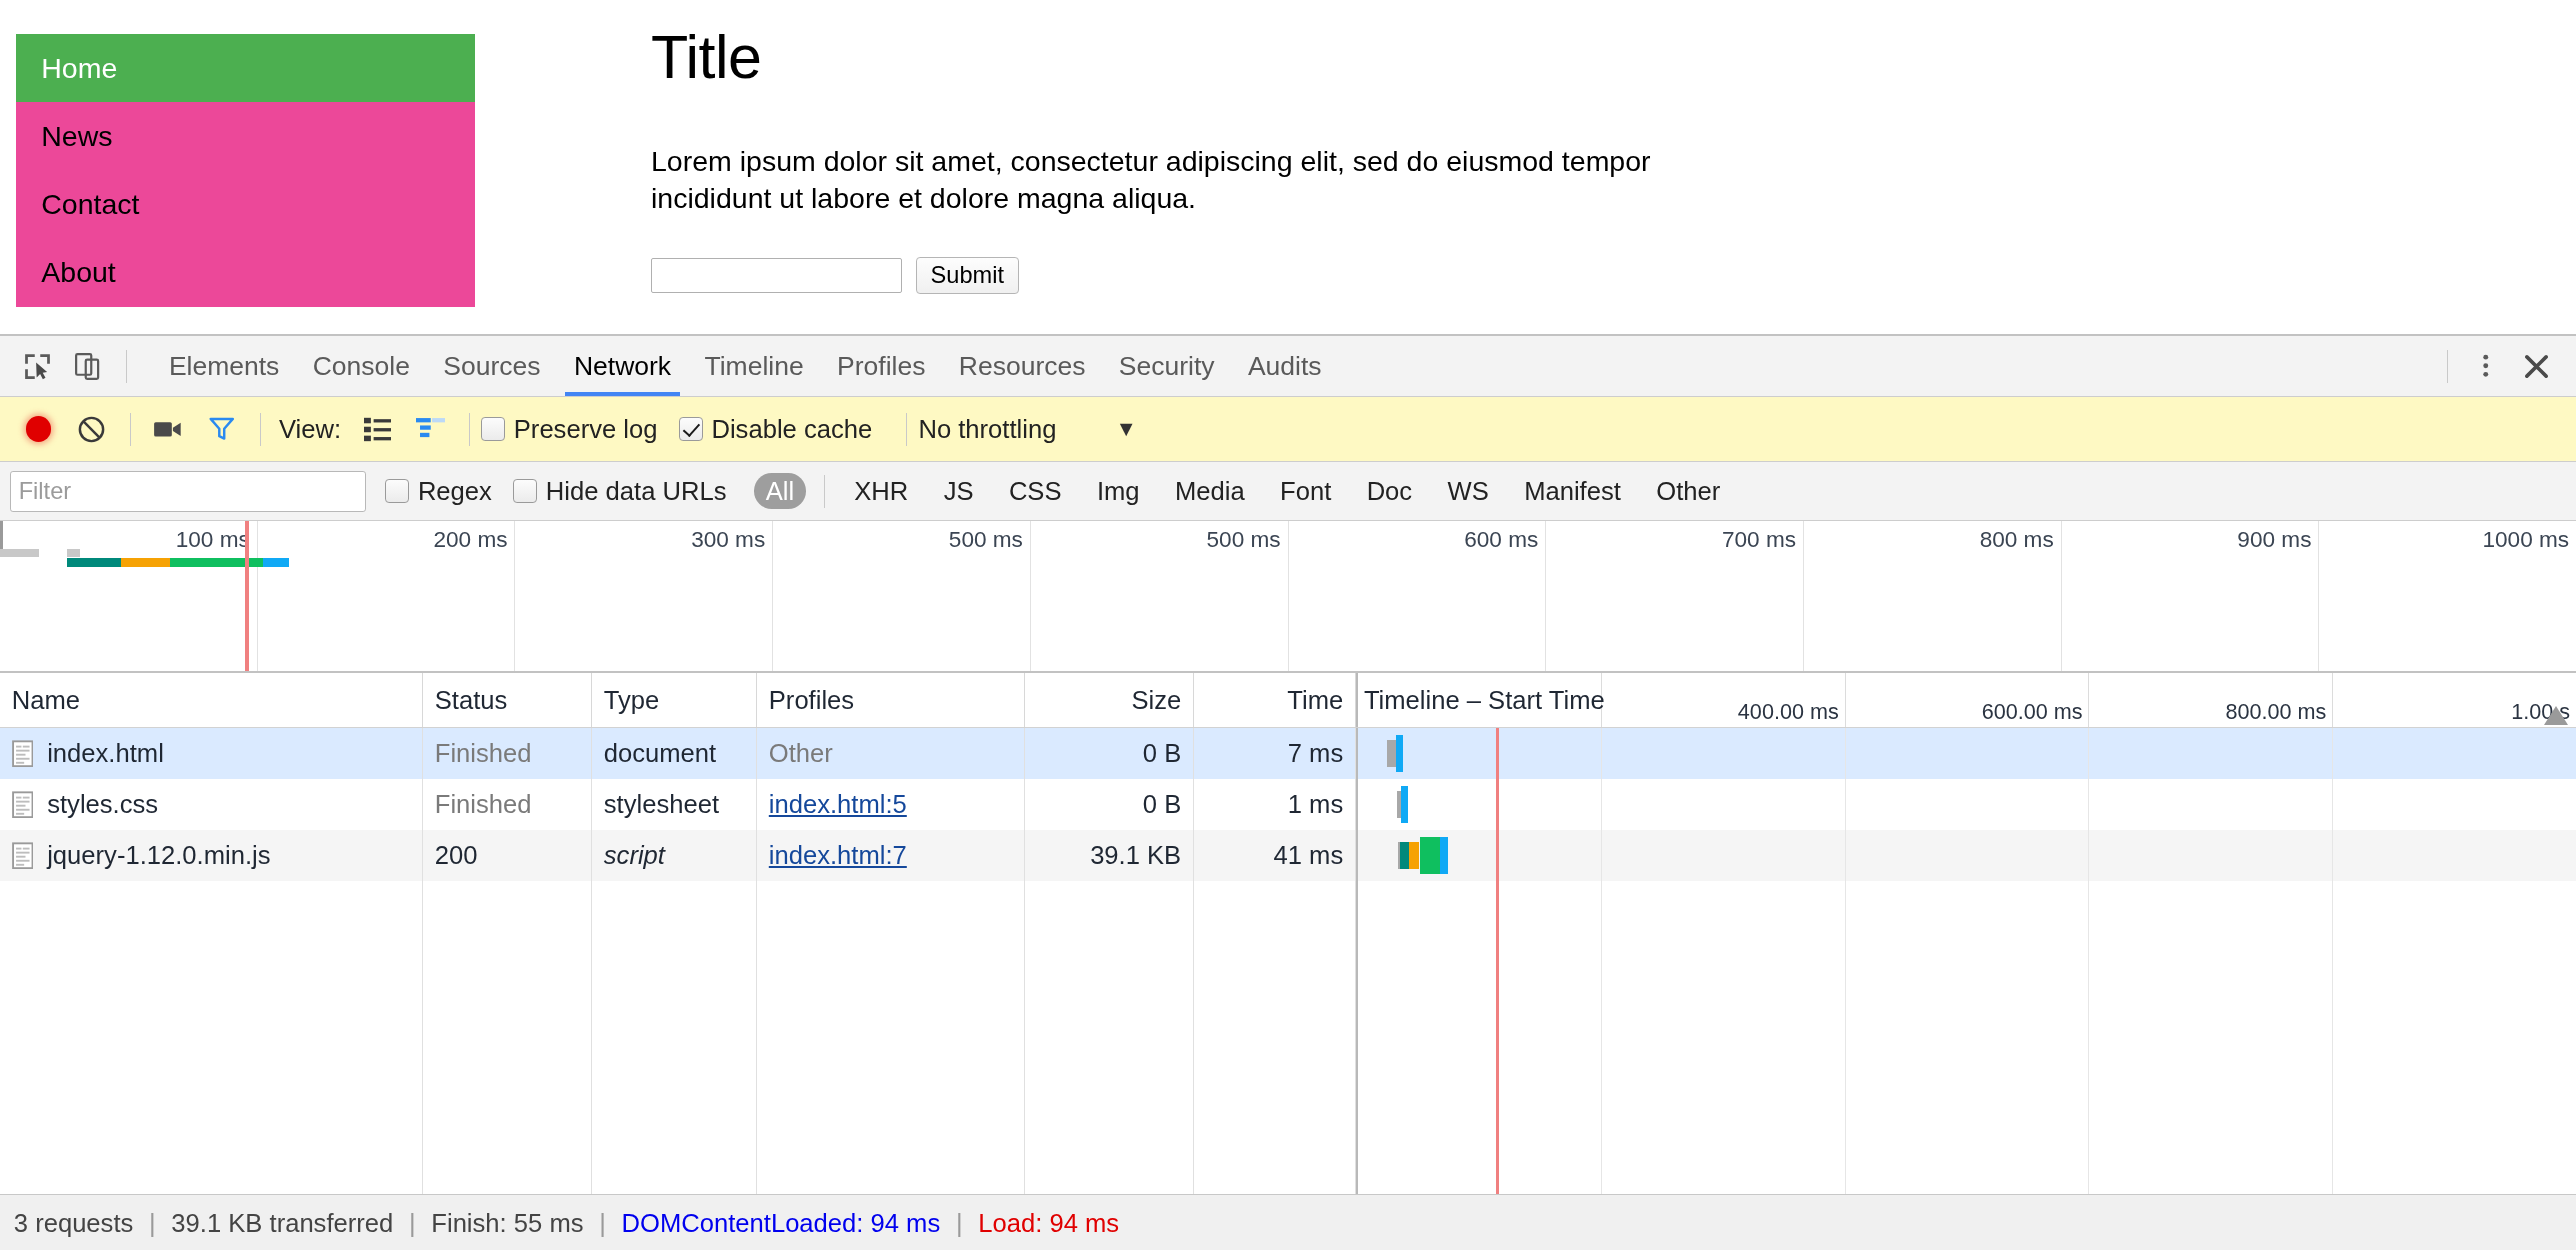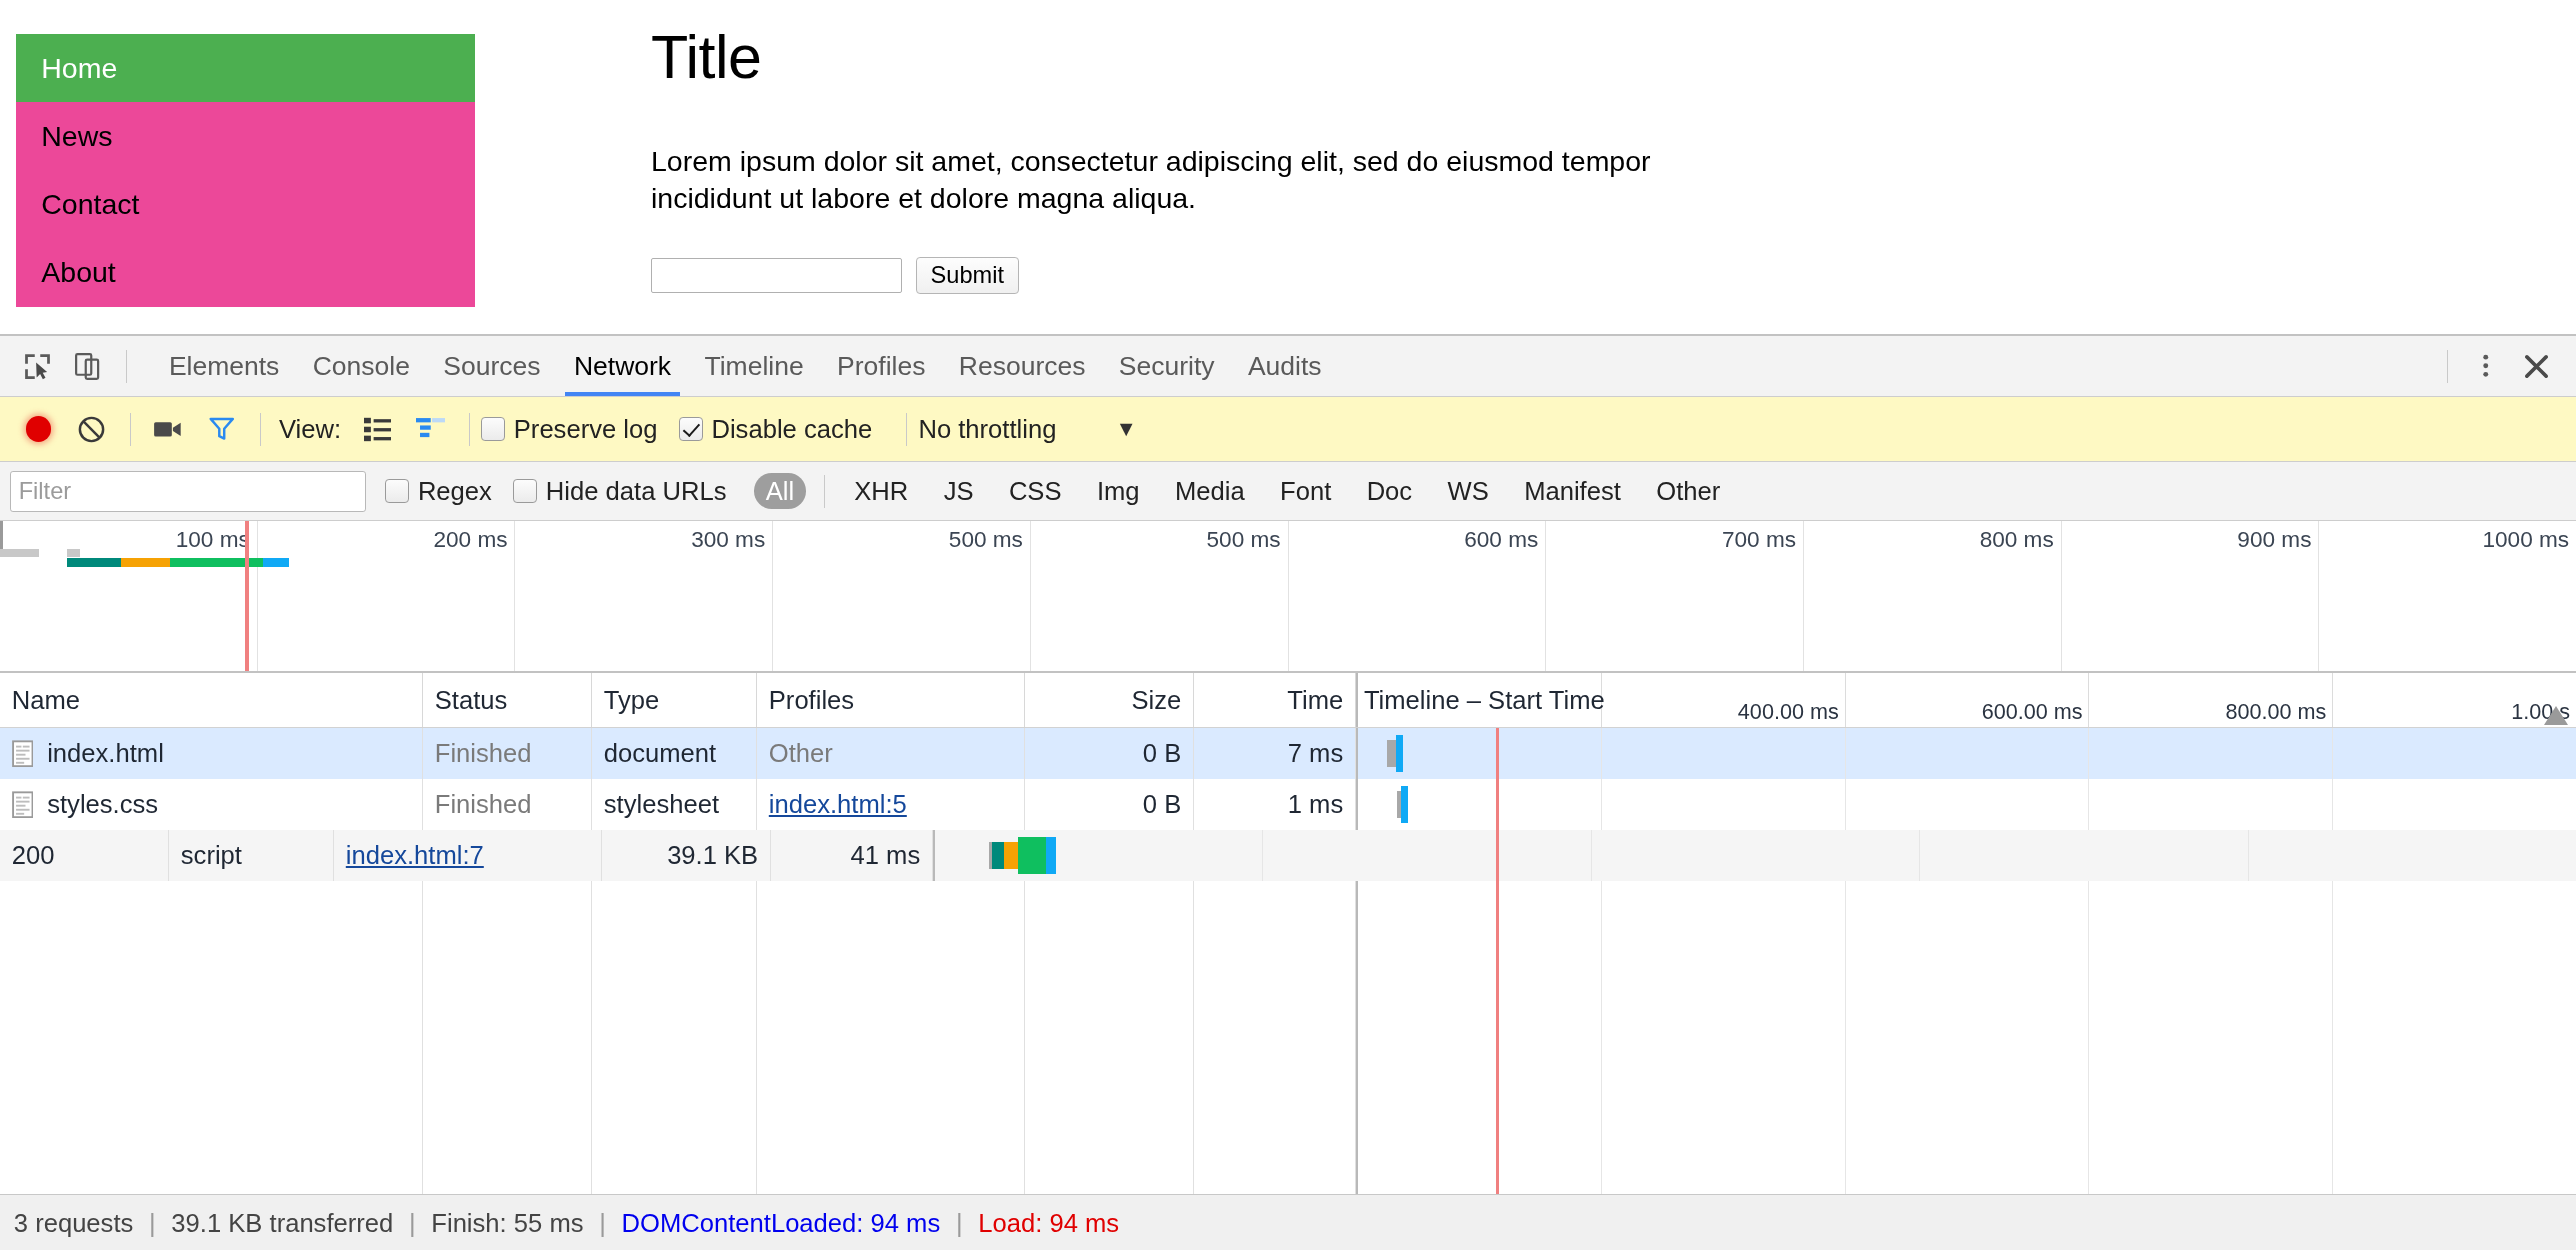--- a/index.html
+++ b/index.html
@@ -623,24 +623,38 @@
                 <div class="wf-bgcol"></div>
                 <div class="wf-bgcol"></div>
                 <div class="wf-bgcol"></div>
                 <div class="wf-bgcol"></div>
               </div>
               <div class="bar" style="background: rgb(168, 168, 168); left: 3.2%; width: 0.35%;"></div>
               <div class="bar-tall" style="background: rgb(16, 169, 245); left: 3.5%; width: 0.6%;"></div>
             </div>
           </div>
           <div class="nt-row alt">
+            <div class="nt-td nt-name" style="flex: 0 0 423px;">
+              <svg class="doc-icon" viewBox="0 0 16 20">
+                <rect x="0.8" y="0.8" width="14.4" height="18.4" fill="#fff" stroke="#9a9a9a" stroke-width="1.4"></rect>
+                <g fill="#bdbdbd">
+                  <rect x="3" y="4" width="4" height="1.4"></rect>
+                  <rect x="8" y="4" width="5" height="1.4"></rect>
+                  <rect x="3" y="7" width="10" height="1.4"></rect>
+                  <rect x="3" y="10" width="7" height="1.4"></rect>
+                  <rect x="3" y="13" width="10" height="1.4"></rect>
+                  <rect x="3" y="16" width="6" height="1.4"></rect>
+                </g>
+              </svg>
+              <span>jquery-1.12.0.min.js</span>
+            </div>
             <div class="nt-td" style="flex: 0 0 169px;">
               <span>200</span>
             </div>
-            <div class="nt-td" style="flex: 0 0 165px;">
+            <div class="nt-td" style="flex: 0 0 165px; font-style: italic;">
               <span>script</span>
             </div>
             <div class="nt-td" style="flex: 0 0 268px;">
               <span class="link">index.html:7</span>
             </div>
             <div class="nt-td numeric" style="flex: 0 0 169px;">
               <span>39.1 KB</span>
             </div>
             <div class="nt-td numeric" style="flex: 0 0 162px;">
               <span>41 ms</span>

